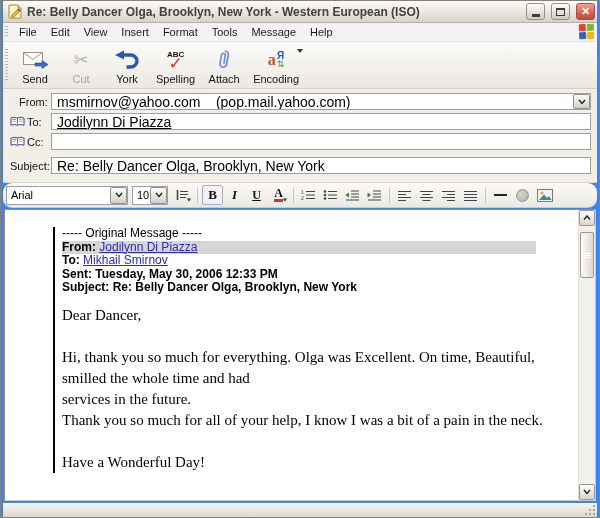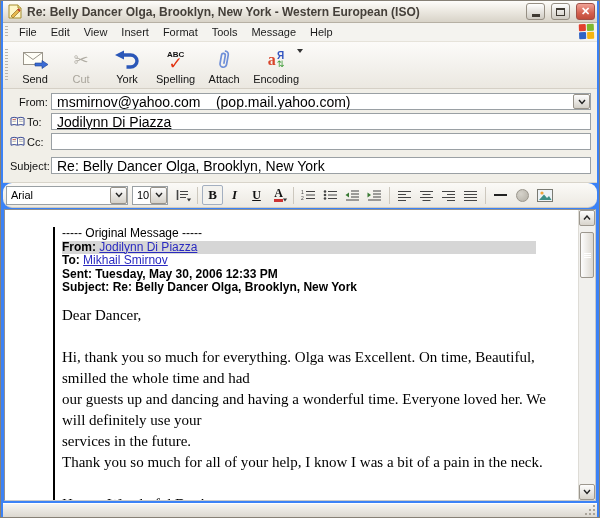--- a/index.html
+++ b/index.html
@@ -517,21 +517,20 @@
           </div>
           <div style="font-weight:bold">
             <b>Subject:</b>
             <span>Re: Belly Dancer Olga, Brooklyn, New York</span>
           </div>
         </div>
         <div class="msg">
             <div>Dear Dancer,</div>
             <div>&nbsp;</div>
             <div>Hi, thank you so much for everything. Olga was Excellent. On time, Beautiful, smilled the whole time and had</div>
-            <div>our guests up and dancing and having a wonderful time. Everyone loved her. We will definitely use your</div>
             <div>services in the future.</div>
             <div>Thank you so much for all of your help, I know I was a bit of a pain in the neck.</div>
             <div>&nbsp;</div>
             <div>Have a Wonderful Day!</div>
           </div>
       </div>
     </div>
 
     <div class="scrollbar">
       <span class="sbtn">

